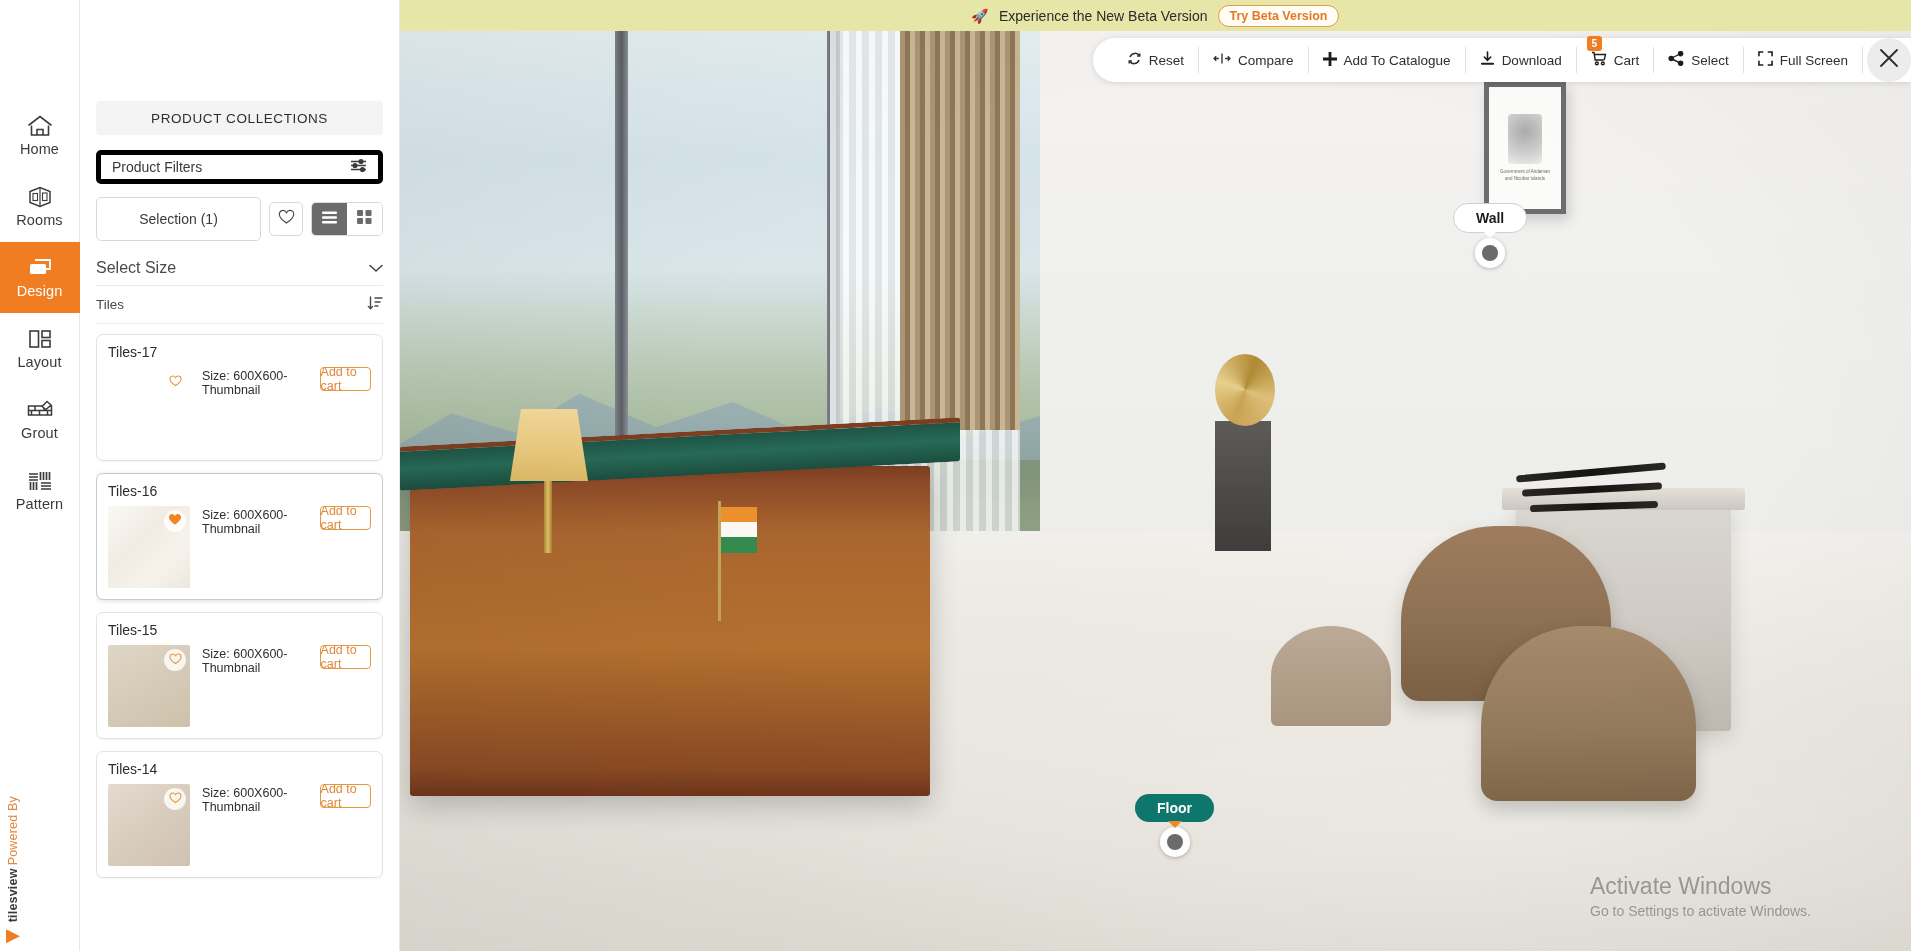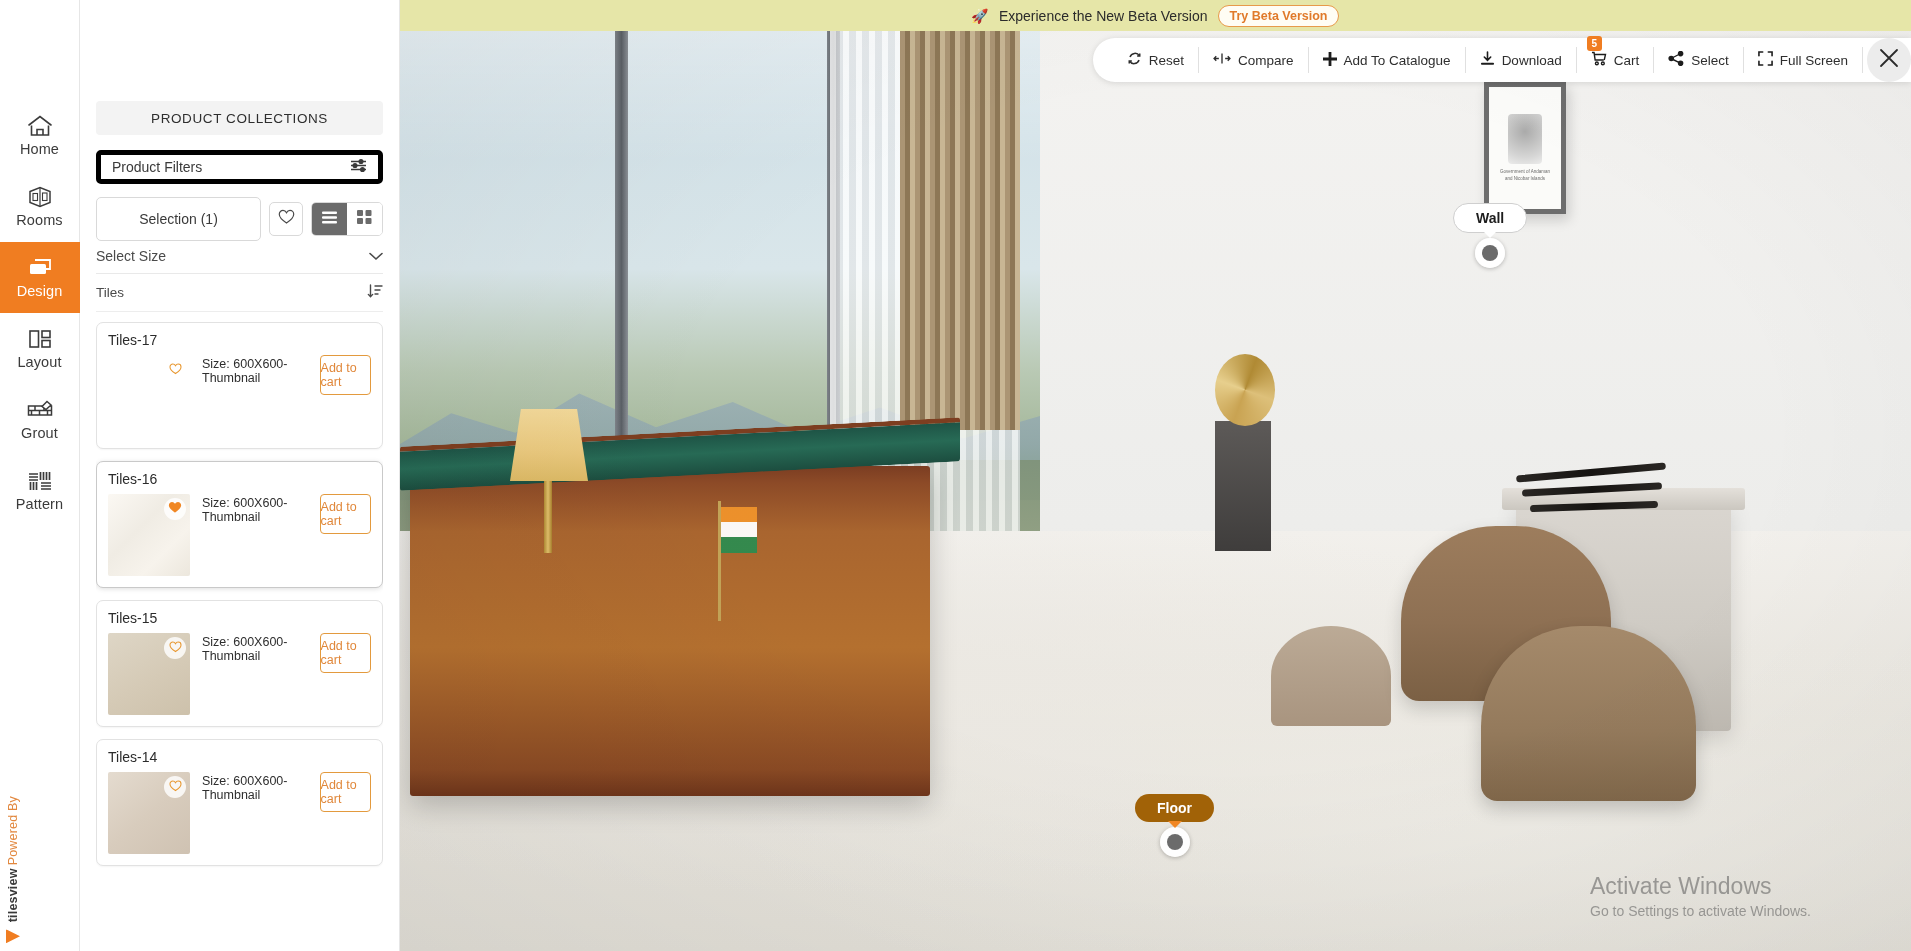--- a/index.html
+++ b/index.html
@@ -104,23 +104,23 @@
     display: flex; border: 1px solid #d9d9d9; border-radius: 5px;
     overflow: hidden; height: 34px;
   }
   .view-btn {
     width: 35px; height: 32px; display: flex; align-items: center; justify-content: center;
     cursor: pointer; background: #fff;
   }
   .view-btn.on { background: #6b6b6b; }
 
   .size-select {
-    margin-top: 1px; height: 32px;
+    margin-top: 13px; height: 32px;
     display: flex; align-items: center; justify-content: space-between;
-    font-size: 14px; color: #4a4a4a; border-bottom: 1px solid #e9e9e9;
+    font-size: 16px; color: #4a4a4a; border-bottom: 1px solid #e9e9e9;
     cursor: pointer; padding-bottom: 4px;
   }
 
   .list-head {
     height: 38px; display: flex; align-items: center; justify-content: space-between;
     border-bottom: 1px solid #ededed; font-size: 13.5px; color: #4a4a4a;
   }
 
   .tiles-scroll { flex: 1 1 auto; overflow: hidden; padding-top: 10px; }
 
@@ -138,21 +138,21 @@
   }
   .heart-badge {
     position: absolute; right: 4px; top: 4px;
     width: 22px; height: 22px; border-radius: 50%;
     background: rgba(255,255,255,.82);
     display: flex; align-items: center; justify-content: center;
   }
   .tile-right { flex: 1 1 auto; display: flex; flex-direction: row; justify-content: space-between; }
   .tile-size { font-size: 12.5px; color: #2e2e2e; padding-top: 2px; }
   .cart-btn {
-    height: 40px; border: 1px solid #E39A3E; border-radius: 4px;
+    height: 24px; border: 1px solid #E39A3E; border-radius: 4px;
     color: #E0873A; font-size: 12.5px;
     display: flex; align-items: center; justify-content: center;
     background: #fff; cursor: pointer;
   }
 
   
   .viewport {
     position: relative; flex: 1 1 auto; height: 951px; overflow: hidden;
     background: #f2f0ee;
   }
@@ -202,21 +202,21 @@
     border-radius: 16px; padding: 6px 22px; font-size: 14px; font-weight: 700;
     position: relative; white-space: nowrap;
   }
   .pin-label::after {
     content: ""; position: absolute; left: 50%; bottom: -6px;
     transform: translateX(-50%); width: 0; height: 0;
     border-left: 7px solid transparent; border-right: 7px solid transparent;
   }
   .pin.wall .pin-label { background: #fff; color: #1d1d1d; border: 1px solid #cfcfcf; }
   .pin.wall .pin-label::after { border-top: 7px solid #fff; }
-  .pin.floor .pin-label { background: #a16207; color: #fff; }
+  .pin.floor .pin-label { background: #0f766e; color: #fff; }
   .pin.floor .pin-label::after { border-top: 7px solid #F08724; }
   .pin-dot {
     margin-top: 5px; width: 30px; height: 30px; border-radius: 50%;
     background: rgba(255,255,255,.95); display: flex; align-items: center; justify-content: center;
     box-shadow: 0 1px 4px rgba(0,0,0,.25); cursor: pointer;
   }
   .pin-dot i { display: block; width: 16px; height: 16px; border-radius: 50%; background: #6b6b6b; }
 
   
   .watermark {

